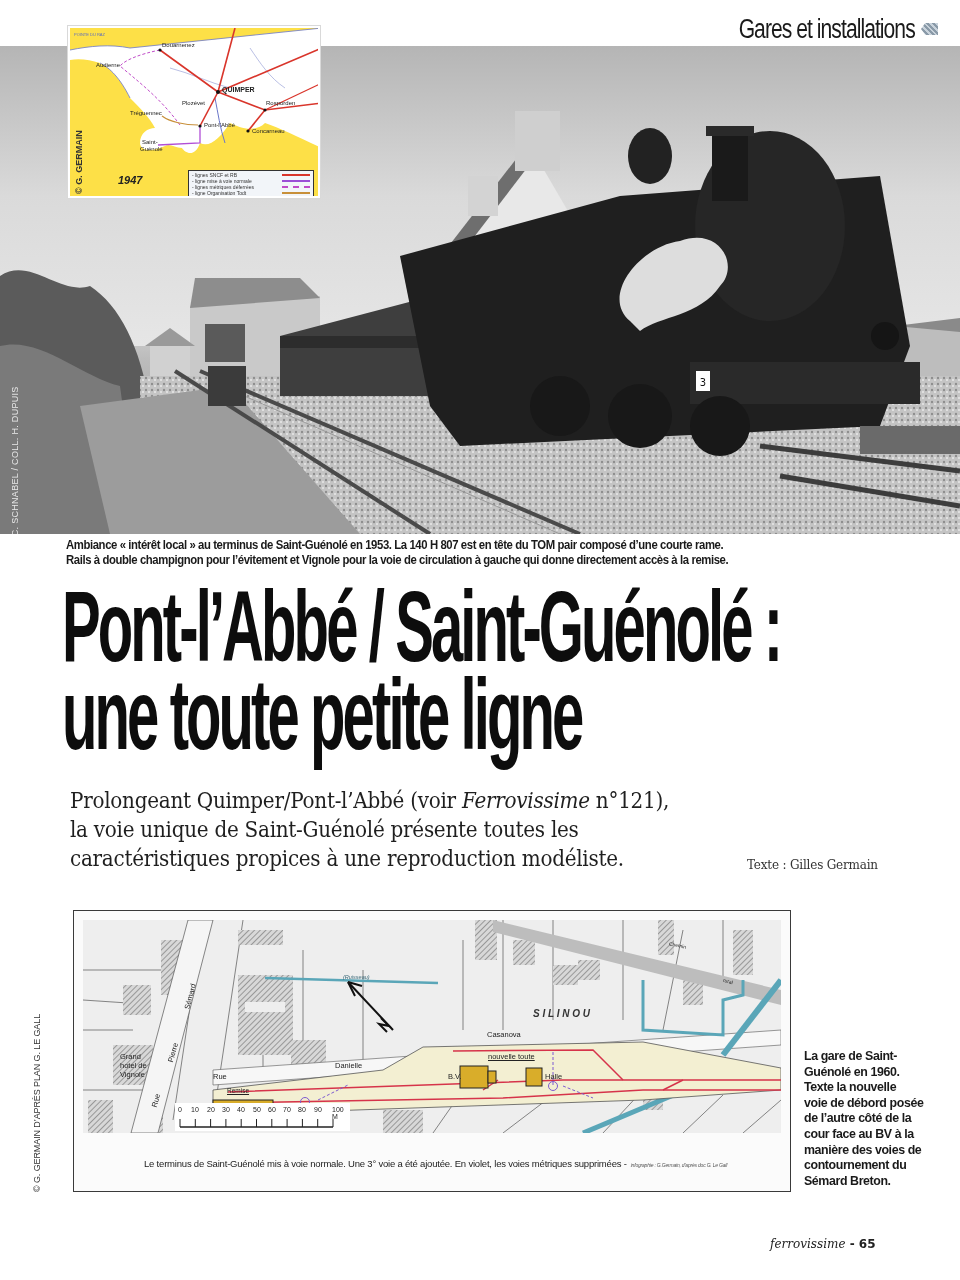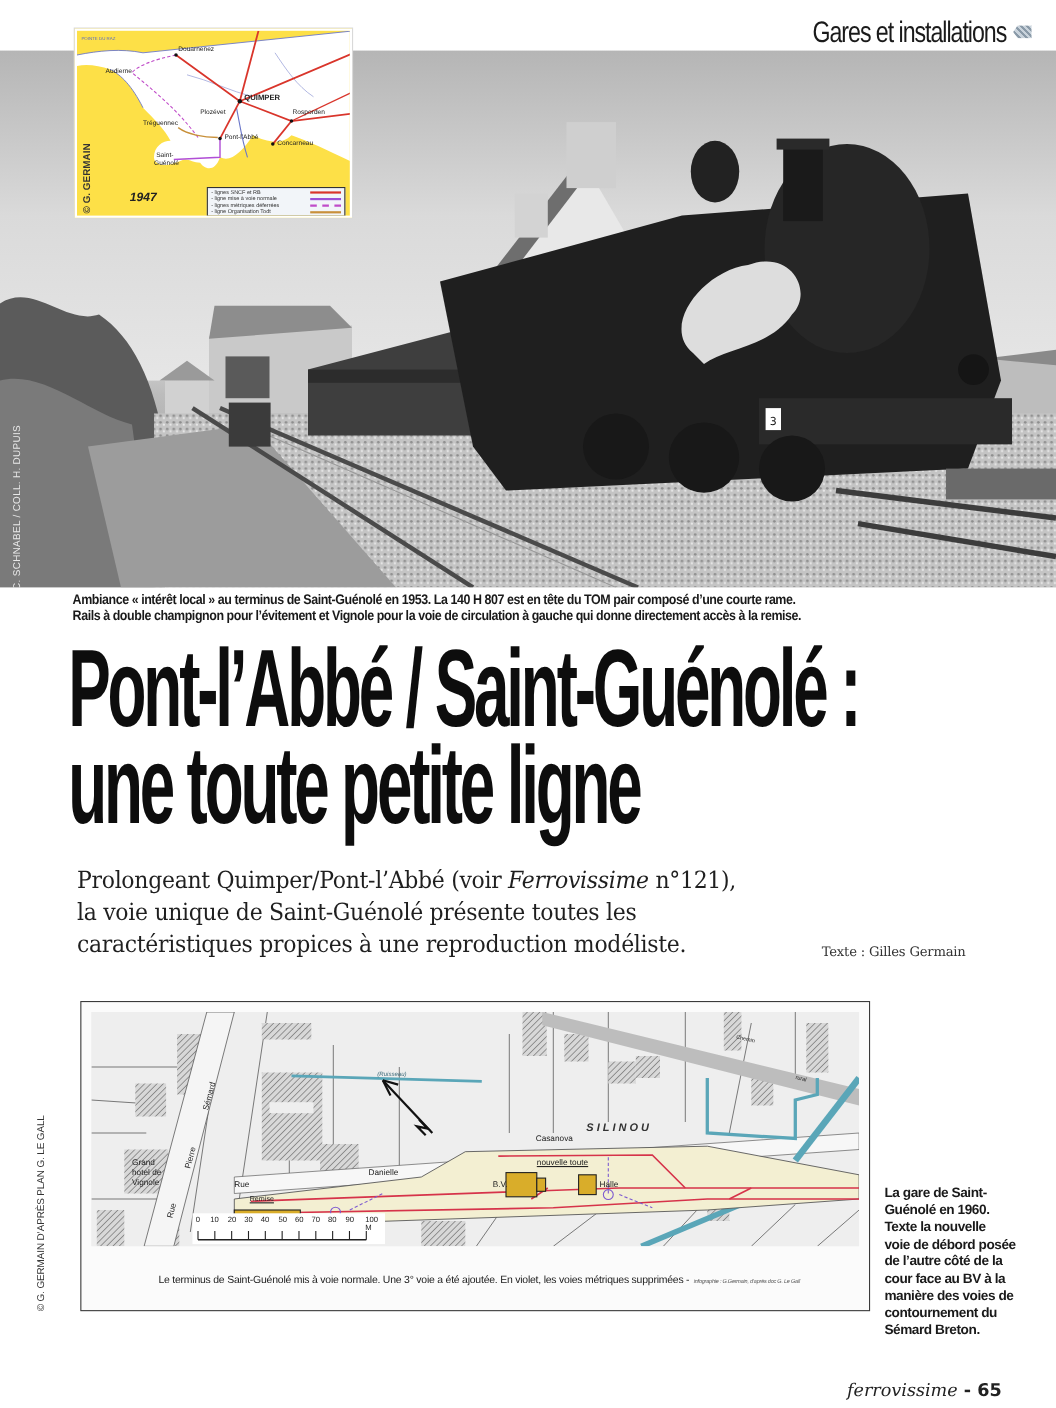--- a/index.html
+++ b/index.html
@@ -47,24 +47,24 @@
   .plan-inner { position: absolute; left: 9px; top: 9px; width: 698px; height: 213px; background: #efefef; overflow: hidden; }
   .plan-inner svg { position: absolute; left: 0; top: 0; }
   .plan-caption { position: absolute; left: 70px; top: 247px; font-size: 9.5px; color: #222; white-space: nowrap; letter-spacing: -0.2px; }
   .plan-caption small { font-size: 5px; color: #555; margin-left: 4px; font-style: italic; }
   .plan-credit { position: absolute; left: 32px; top: 1192px; transform: rotate(-90deg); transform-origin: left top; font-size: 9px; color: #333; white-space: nowrap; letter-spacing: -0.1px; }
 
   .lbl { position: absolute; font-size: 7.5px; color: #222; white-space: nowrap; }
   .scale { position: absolute; left: 92px; top: 183px; width: 175px; height: 28px; background: #ffffff; }
   .scale-tick-label { position: absolute; top: 3px; font-size: 7px; color: #222; transform: translateX(-50%); }
 
-  .side-caption { position: absolute; left: 804px; top: 1049px; width: 150px; font-size: 12.4px; line-height: 15.6px; font-weight: bold; color: #1a1a1a; letter-spacing: -0.4px; margin-top: 28px; }
+  .side-caption { position: absolute; left: 804px; top: 1049px; width: 150px; font-size: 12.4px; line-height: 15.6px; font-weight: bold; color: #1a1a1a; letter-spacing: -0.4px; }
   .side-caption div { white-space: nowrap; }
 
-  .folio { position: absolute; left: 770px; top: 1237px; font-family: "DejaVu Serif", serif; font-size: 16px; color: #222; white-space: nowrap; margin-top: 17px; }
+  .folio { position: absolute; left: 770px; top: 1237px; font-family: "DejaVu Serif", serif; font-size: 12px; color: #222; white-space: nowrap; }
   .folio em { font-style: italic; }
   .folio b { font-family: "DejaVu Sans", sans-serif; font-weight: bold; }
 </style>
 </head>
 <body>
 
 <div class="rubric">
   <span class="rubric-text">Gares et installations</span>
   <span class="rubric-mark"></span>
 </div>
@@ -296,21 +296,21 @@
     <span class="lbl" style="left:94px;top:72px;transform:rotate(-75deg);">Sémard</span>
     <span class="lbl" style="left:80px;top:128px;transform:rotate(-75deg);">Pierre</span>
     <span class="lbl" style="left:66px;top:176px;transform:rotate(-75deg);">Rue</span>
     <span class="lbl" style="left:37px;top:132px;">Grand</span>
     <span class="lbl" style="left:37px;top:141px;">hotel de</span>
     <span class="lbl" style="left:37px;top:150px;">Vignole</span>
     <span class="lbl" style="left:130px;top:152px;">Rue</span>
     <span class="lbl" style="left:252px;top:141px;">Danielle</span>
     <span class="lbl" style="left:144px;top:167px;text-decoration:underline;font-size:6.5px;">Remise</span>
     <span class="lbl" style="left:404px;top:110px;">Casanova</span>
-    <span class="lbl" style="left:450px;top:100px;font-size:10px;font-style:italic;font-weight:bold;color:#333;">S I L I N O U</span>
+    <span class="lbl" style="left:450px;top:88px;font-size:10px;font-style:italic;font-weight:bold;color:#333;">S I L I N O U</span>
     <span class="lbl" style="left:405px;top:132px;text-decoration:underline;">nouvelle toute</span>
     <span class="lbl" style="left:365px;top:152px;">B.V.</span>
     <span class="lbl" style="left:462px;top:152px;">Halle</span>
     <span class="lbl" style="left:586px;top:22px;font-size:5px;transform:rotate(12deg);">Chemin</span>
     <span class="lbl" style="left:640px;top:58px;font-size:5px;transform:rotate(15deg);">rural</span>
     <div class="scale">
       <svg width="175" height="28" viewBox="0 0 175 28">
         <line x1="5" y1="24" x2="158" y2="24" stroke="#222" stroke-width="1.5"></line>
         <g stroke="#222" stroke-width="1">
           <line x1="5" y1="16" x2="5" y2="24"></line>

